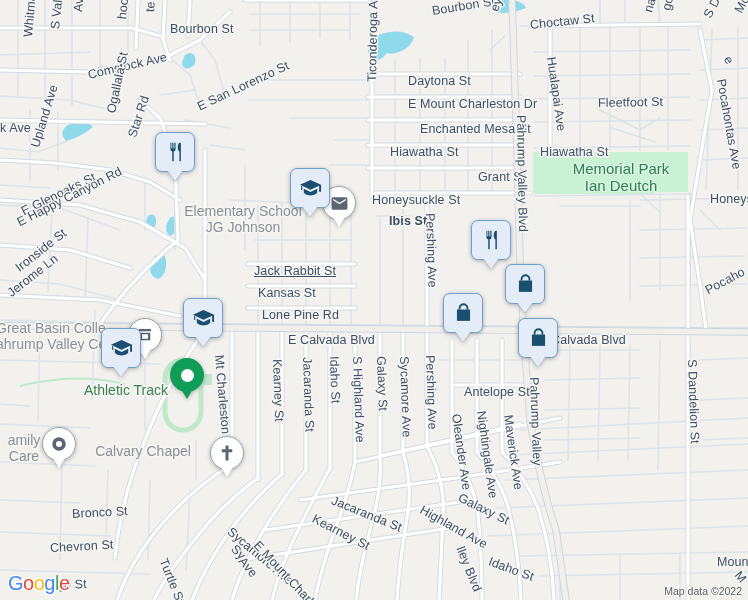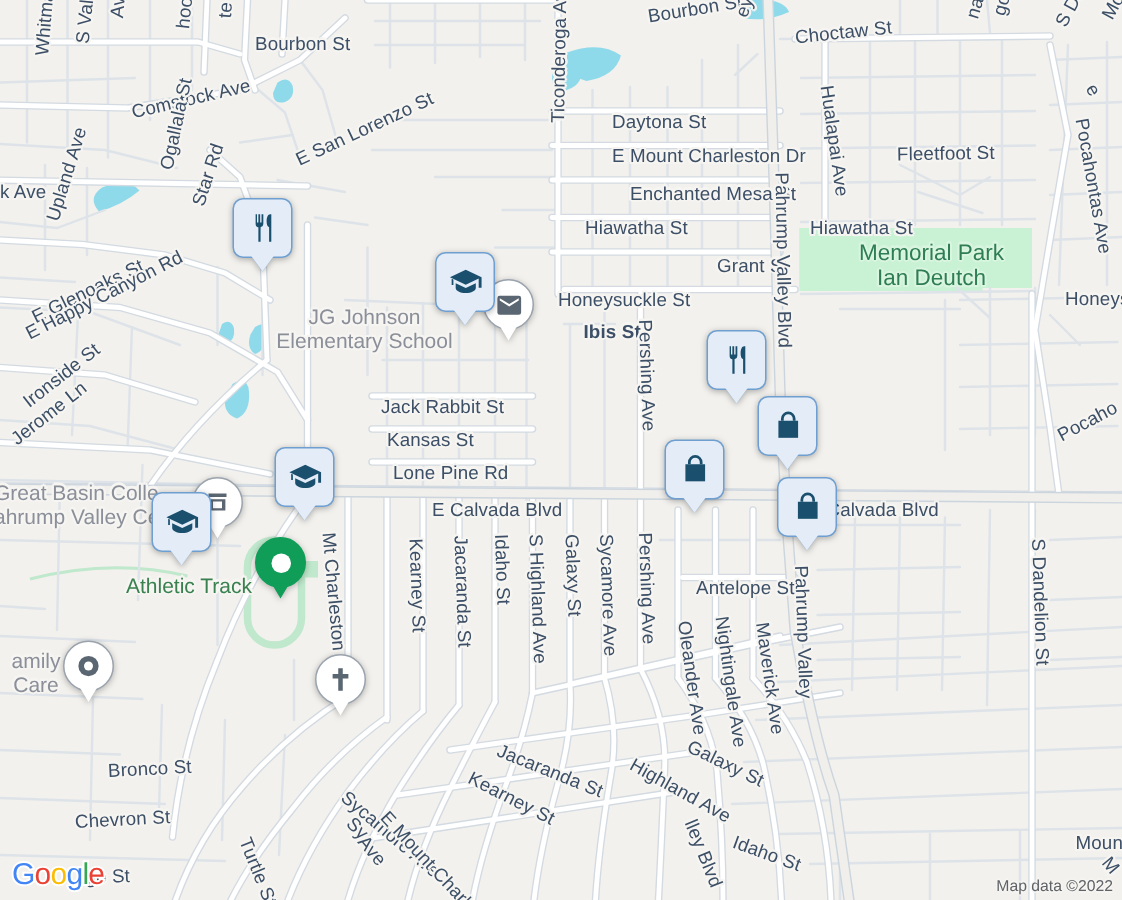--- a/index.html
+++ b/index.html
@@ -499,21 +499,21 @@
       <div class="lbl" style="left: 598px; top: 96px; transform: rotate(-1deg);">Fleetfoot St</div>
       <div class="lbl" style="left: 721px; top: 72px; transform: rotate(80deg);">Pocahontas Ave</div>
       <div class="lbl" style="left: 706px; top: 284px; transform: rotate(-28deg);">Pocaho</div>
       <div class="lbl" style="left: 710px; top: 192px; transform: rotate(0deg);">Honeysu</div>
       <div class="lbl" style="left: 372px; top: 193px; transform: rotate(0deg);">Honeysuckle St</div>
       <div class="lbl" style="left: 389px; top: 214px; transform: rotate(0deg); font-weight: bold;">Ibis St</div>
       <div class="lbl" style="left: 22px; top: 205px; transform: rotate(-26deg);">E Glenoaks St</div>
       <div class="lbl" style="left: 18px; top: 216px; transform: rotate(-27deg);">E Happy Canyon Rd</div>
       <div class="lbl" style="left: 17px; top: 262px; transform: rotate(-38deg);">Ironside St</div>
       <div class="lbl" style="left: 9px; top: 287px; transform: rotate(-38deg);">Jerome Ln</div>
-      <div class="lbl" style="left: 254px; top: 264px; transform: rotate(0deg);">Jack Rabbit St</div>
+      <div class="lbl" style="left: 254px; top: 264px; transform: rotate(0deg); text-decoration: underline;">Jack Rabbit St</div>
       <div class="lbl" style="left: 258px; top: 286px; transform: rotate(0deg);">Kansas St</div>
       <div class="lbl" style="left: 262px; top: 308px; transform: rotate(0deg);">Lone Pine Rd</div>
       <div class="lbl" style="left: 264px; top: 333px; transform: rotate(0deg); margin-left: 24px;">E Calvada Blvd</div>
       <div class="lbl" style="left: 551px; top: 333px; transform: rotate(0deg);">Calvada Blvd</div>
       <div class="lbl" style="left: 219px; top: 348px; transform: rotate(85deg);">Mt Charleston Dr</div>
       <div class="lbl" style="left: 277px; top: 352px; transform: rotate(88deg);">Kearney St</div>
       <div class="lbl" style="left: 307px; top: 350px; transform: rotate(88deg);">Jacaranda St</div>
       <div class="lbl" style="left: 334px; top: 349px; transform: rotate(88deg);">Idaho St</div>
       <div class="lbl" style="left: 357px; top: 349px; transform: rotate(88deg);">S Highland Ave</div>
       <div class="lbl" style="left: 381px; top: 349px; transform: rotate(88deg);">Galaxy St</div>
@@ -539,32 +539,33 @@
       <div class="lbl" style="left: 72px; top: 507px; transform: rotate(-3deg);">Bronco St</div>
       <div class="lbl" style="left: 50px; top: 541px; transform: rotate(-3deg);">Chevron St</div>
       <div class="lbl" style="left: 57px; top: 578px; transform: rotate(-2deg);">go St</div>
       <div class="lbl" style="left: 163px; top: 552px; transform: rotate(68deg);">Turtle St</div>
       <div class="lbl" style="left: 233px; top: 540px; transform: rotate(45deg);">Sy</div>
       <div class="lbl" style="left: 737px; top: 566px; transform: rotate(50deg);">M</div>
       <div class="lbl" style="left: 727px; top: 50px; transform: rotate(60deg);">e</div>
     </div>
 
   <div class="poi-lbl" style="left:168px;top:203px;width:150px;">
-    <div>JG Johnson</div>
-      <div>Elementary School</div>
+    <div>Elementary School</div>
+      <div>JG Johnson</div>
   </div>
 
   <div class="poi-lbl" style="left:-4px;top:320px;width:158px;text-align:left;">
     <div>Great Basin Colle</div>
       <div>ahrump Valley Ce</div>
   </div>
 
   <div class="green-lbl" style="left:84px;top:382px;">Athletic Track</div>
 
   <div class="poi-lbl" style="left:72px;top:443px;width:142px;">
+    <div>Calvary Chapel</div>
   </div>
 
   <div class="poi-lbl" style="left:-6px;top:432px;width:60px;">
     <div>amily</div>
       <div>Care</div>
   </div>
 
   <div class="park-lbl" style="left:551px;top:160px;width:140px;">
     <div>Memorial Park</div>
       <div>Ian Deutch</div>

